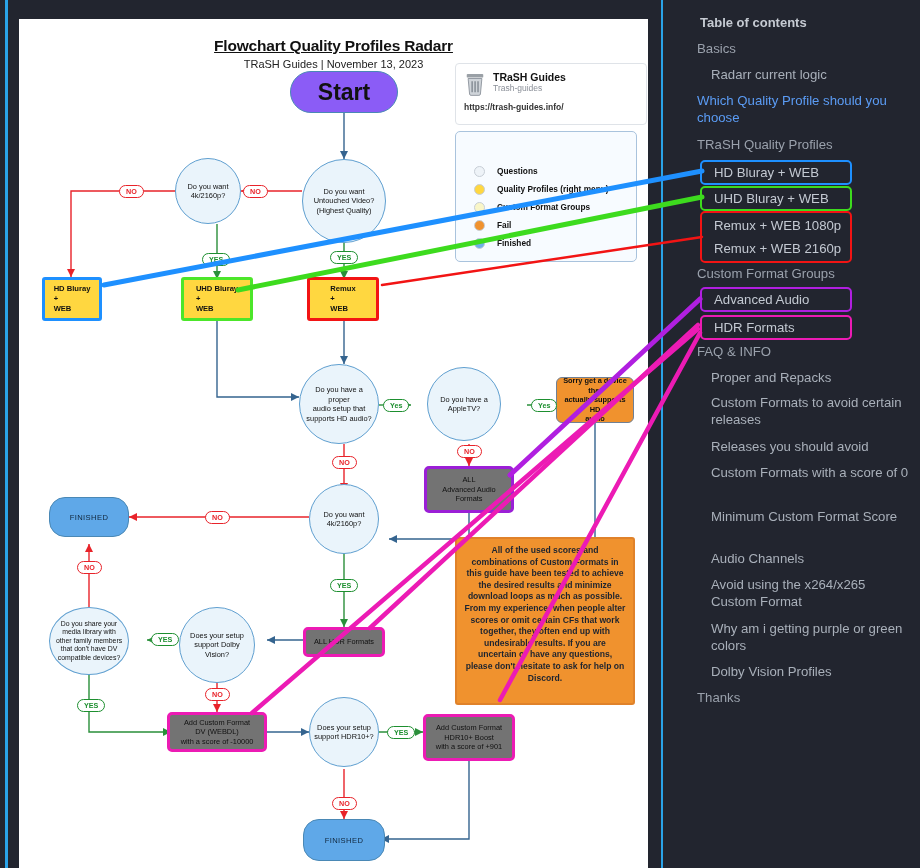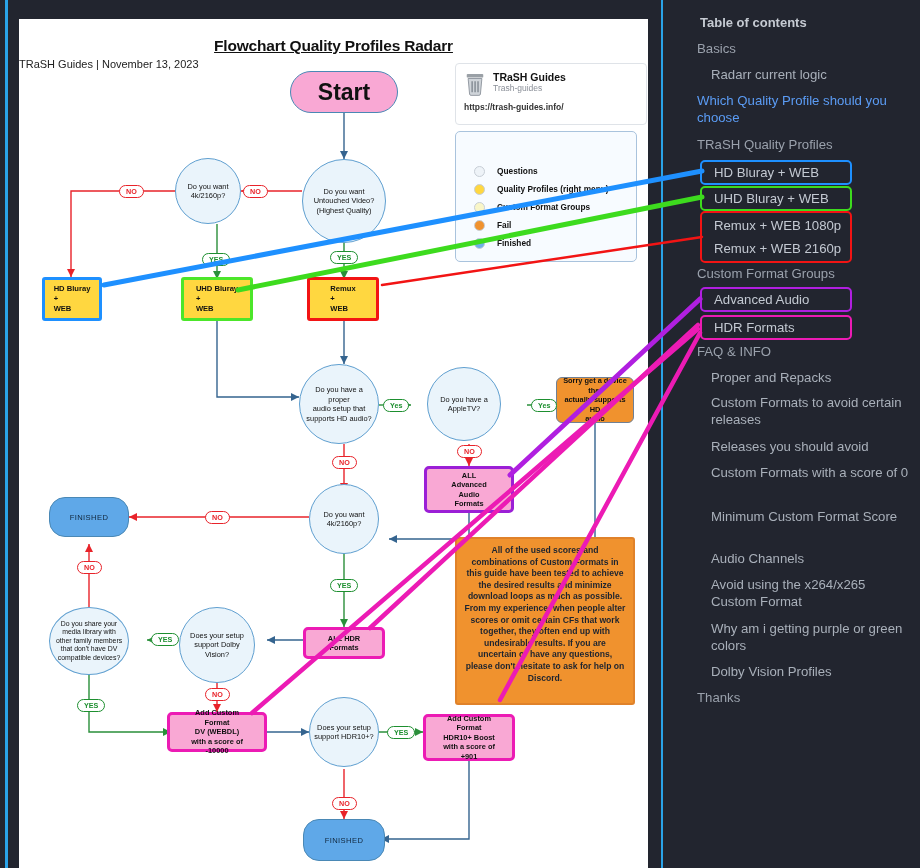--- a/index.html
+++ b/index.html
@@ -33,20 +33,21 @@
   
   .doc-title {
     position: absolute; left: 0; top: 18px; width: 629px;
     text-align: center;
     font-size: 15.5px; font-weight: bold; color: #111;
     text-decoration: underline;
     letter-spacing: -0.2px;
   }
   .doc-sub {
     position: absolute; left: 0; top: 39px; width: 629px;
+    text-align: center;
     font-size: 11px; color: #222;
   }
 
   
   .linkcard {
     position: absolute; left: 436px; top: 44px; width: 192px; height: 62px;
     border: 1px solid #dfe3e8; border-radius: 4px; background: #fff;
     padding: 7px 8px;
   }
   .linkcard .row { display: flex; align-items: flex-start; gap: 7px; }
@@ -63,44 +64,44 @@
   .legend-inner { position: absolute; left: 18px; top: 30px; }
   .leg-row { display: flex; align-items: center; height: 18px; gap: 12px; }
   .dot { width: 11px; height: 11px; border-radius: 50%; border: 1px solid #c7ced6; }
   .leg-label { font-size: 8.3px; font-weight: bold; color: #111; }
 
   
   .node { position: absolute; }
 
   .start {
     width: 108px; height: 42px; border-radius: 21px;
-    background: #f9a8d4; border: 1.5px solid #4a88b5;
+    background: #8b5cf6; border: 1.5px solid #4a88b5;
     display:flex; align-items:center; justify-content:center;
     font-size: 23px; font-weight: bold; color: #111;
   }
   .circ {
     border-radius: 50%;
     background: #eaf4fb; border: 1px solid #5f9fd0;
     display: flex; align-items: center; justify-content: center;
     text-align: center; font-size: 7.4px; color: #111; line-height: 9.5px;
     padding: 4px;
   }
   .qp {
     background: #ffd740; border: 3px solid #e6b800; border-radius: 3px;
     display:flex; flex-direction: column; align-items:center; justify-content:center;
     font-size: 7.6px; font-weight: bold; color: #111; line-height: 10px;
   }
   .qp.hl-blue   { border-color: #1e90ff; }
   .qp.hl-green  { border-color: #4ce62a; }
   .qp.hl-red    { border-color: #f21414; }
   .cfg {
-    background: #f9a8d4; border: 3px solid #9b1fd6; border-radius: 5px;
+    background: #737373; border: 3px solid #9b1fd6; border-radius: 5px;
     display:flex; align-items:center; justify-content:center; text-align:center;
-    font-size: 7.4px; font-weight: bold; color: #111; line-height: 9.5px;
-    padding: 13px;
+    font-size: 7.4px; font-weight: normal; color: #111; line-height: 9.5px;
+    padding: 0;
   }
   .cfg.magenta { border-color: #ec1bb4; }
   .fail {
     background: #f0922e; border: 1px solid #6f8095; border-radius: 6px;
     display:flex; align-items:center; justify-content:center; text-align:center;
     font-size: 7.4px; font-weight: bold; color: #111; line-height: 9.5px;
     padding: 3px;
   }
   .finished {
     background: #5fa8e8; border: 1px solid #4a88b5; border-radius: 16px;

